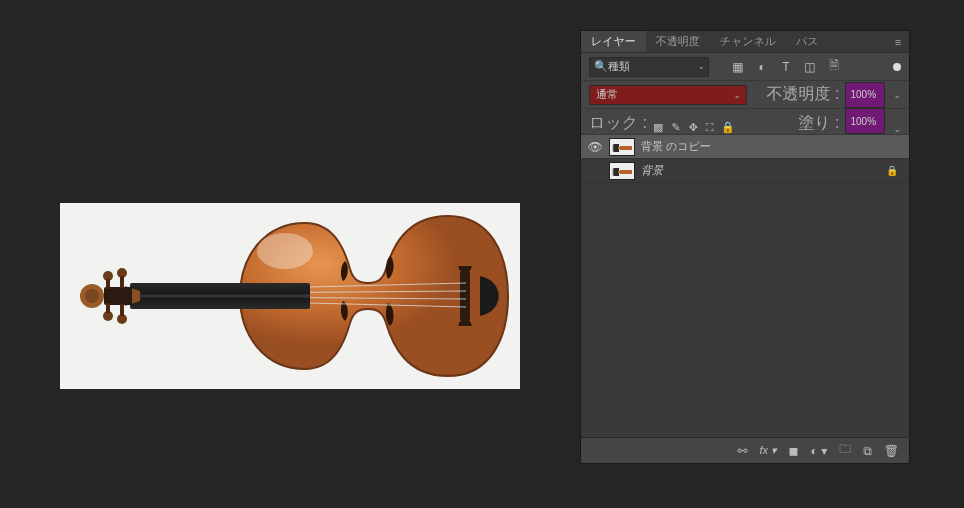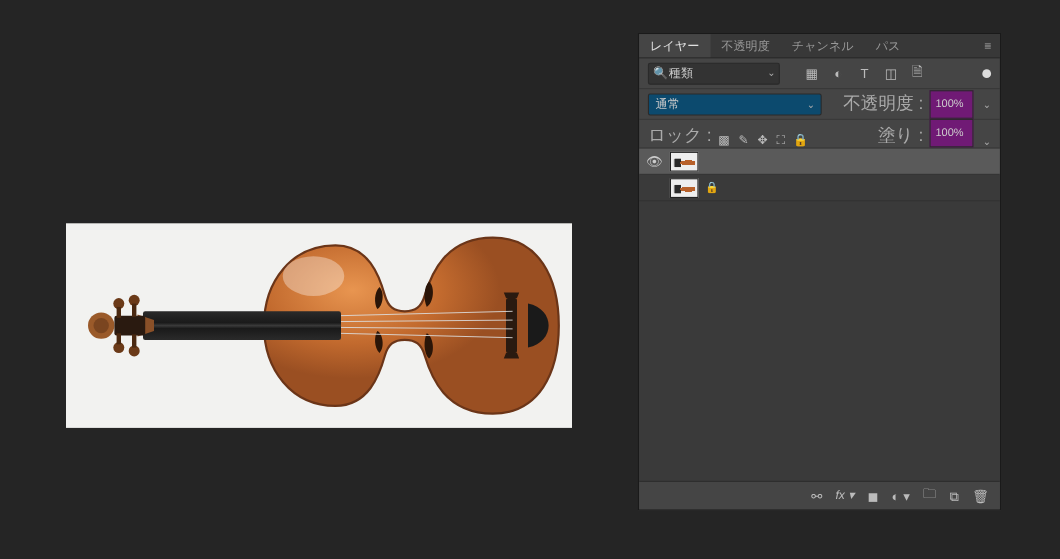--- a/index.html
+++ b/index.html
@@ -144,21 +144,21 @@
   .dot-indicator {
     width: 8px;
     height: 8px;
     border-radius: 50%;
     background: #ddd;
     margin-left: auto;
   }
   .blend-select {
     flex: 0 0 158px;
     height: 20px;
-    background: #0c4a6e;
+    background: #7f1d1d;
     border: 1px solid #2a2a2a;
     border-radius: 2px;
     display: flex;
     align-items: center;
     padding: 0 6px;
     position: relative;
   }
   .blend-select .chev {
     position: absolute;
     right: 5px;
@@ -376,24 +376,26 @@
     <div class="spacer"></div>
     <span class="field-label">塗り :</span>
     <input class="pct-input" value="100%" style="">
     <span class="pct-chev">⌄</span>
   </div>
 
   <div class="layer-list">
     <div class="layer-row selected">
       <div class="vis-col">👁</div>
       <div class="layer-thumb"></div>
+      <div class="layer-name">背景 のコピー</div>
     </div>
     <div class="layer-row">
       <div class="vis-col"></div>
       <div class="layer-thumb"></div>
+      <div class="layer-name italic">背景</div>
       <div class="layer-lock">🔒</div>
     </div>
   </div>
 
   <div class="panel-footer">
     <span>⚯</span>
     <span style="font-style:italic;font-size:11px">fx ▾</span>
     <span>◼</span>
     <span>◐ ▾</span>
     <span>🗀</span>

